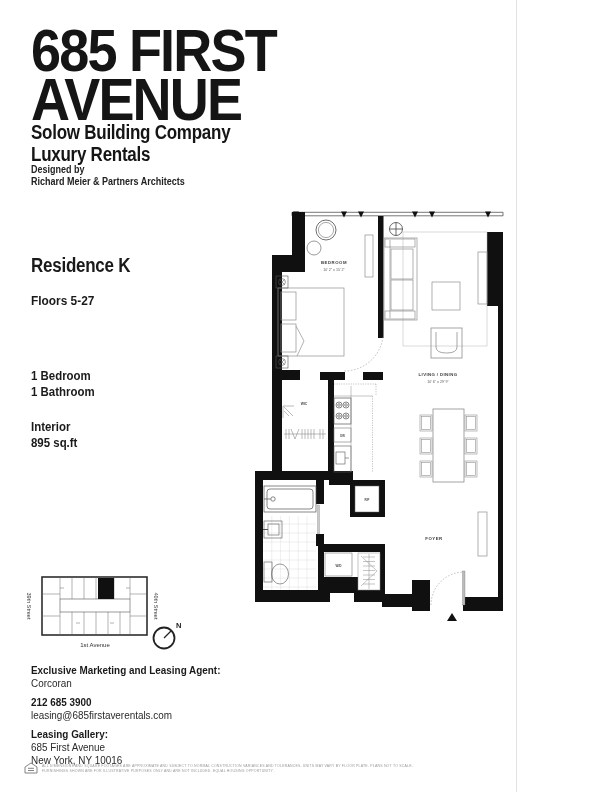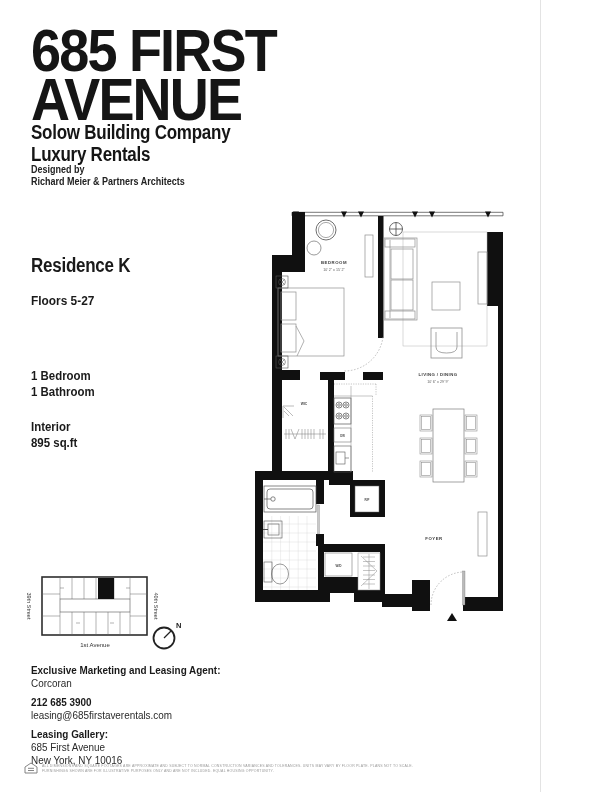--- a/index.html
+++ b/index.html
@@ -1,17 +1,17 @@
 <!DOCTYPE html>
 <html><head>
 <meta charset="utf-8">
 <style>
   html,body{margin:0;padding:0;background:#ffffff;}
   body{font-family:"Liberation Sans", sans-serif; color:#1a1a1a;}
-  #page{position:relative;width:516px;height:792px;background:#fff;outline:1px solid #e3e3e3;overflow:hidden;padding-left:24px;}
+  #page{position:relative;width:516px;height:792px;background:#fff;outline:1px solid #e3e3e3;overflow:hidden;}
   .abs{position:absolute;}
   .title{font-weight:700;font-size:60px;line-height:49px;letter-spacing:-2px;color:#151515;transform:scaleX(0.90);transform-origin:0 0;white-space:nowrap;}
   .subtitle{font-weight:700;font-size:20px;line-height:21.5px;letter-spacing:-0.3px;color:#151515;transform:scaleX(0.85);transform-origin:0 0;white-space:nowrap;}
   .designed{font-weight:700;font-size:10px;line-height:11.5px;color:#222;transform:scaleX(0.90);transform-origin:0 0;white-space:nowrap;}
   .res-name{font-weight:700;font-size:20px;letter-spacing:-0.3px;transform:scaleX(0.85);transform-origin:0 0;white-space:nowrap;}
   .res-sub{font-weight:700;font-size:13.5px;transform:scaleX(0.88);transform-origin:0 0;white-space:nowrap;}
   .res-line{font-weight:700;font-size:13px;line-height:16px;transform:scaleX(0.88);transform-origin:0 0;white-space:nowrap;}
   .contact{transform:scaleX(0.90);transform-origin:0 0;white-space:nowrap;}
   .c-b{font-weight:700;font-size:11px;line-height:13px;}
   .c-r{font-weight:400;font-size:11px;line-height:13px;color:#2a2a2a;}

